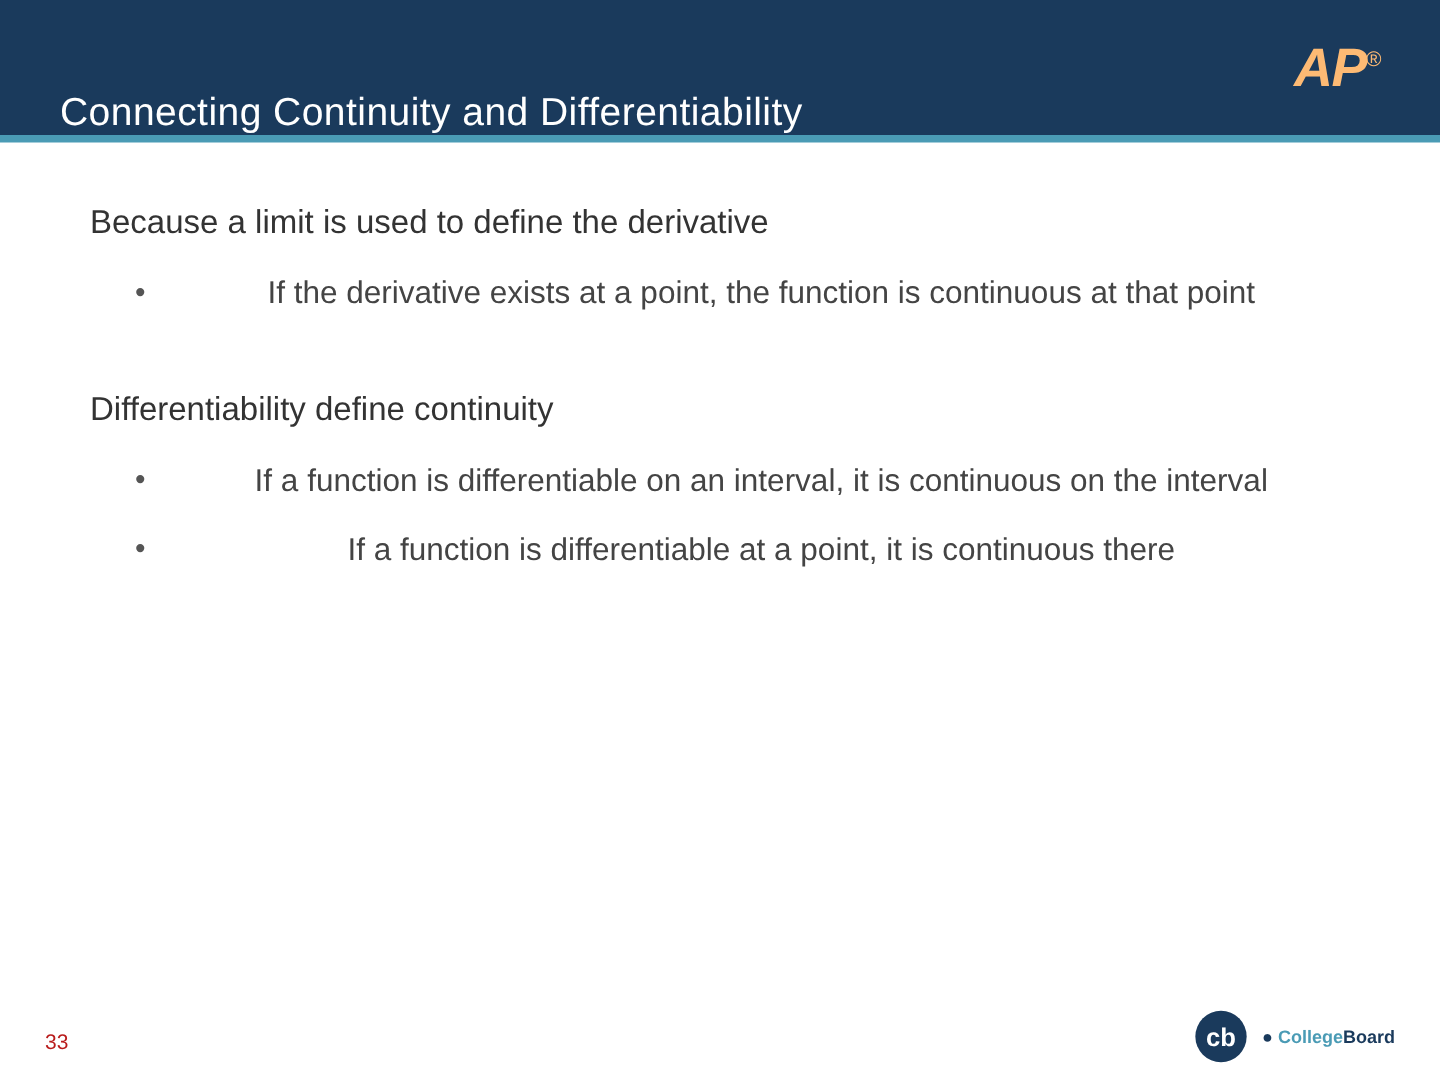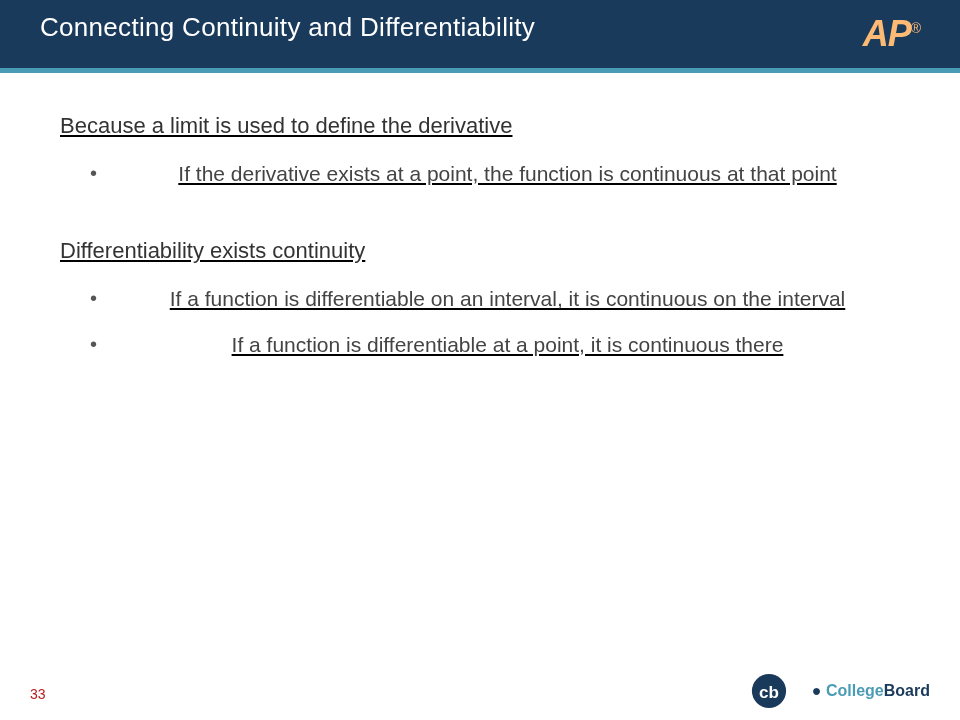--- a/index.html
+++ b/index.html
@@ -10,24 +10,24 @@
       background: #ffffff;
       font-family: Arial, Helvetica, sans-serif;
       overflow: hidden;
       position: relative;
     }
 
     
     .header {
       background: #1a3a5c;
       width: 100%;
-      height: 68px;
+      height: 90px;
       display: flex;
-      align-items: flex-start;
-      padding: 12px 40px;
+      align-items: flex-end;
+      padding: 0 40px;
       position: relative;
     }
 
     .header-title {
       color: #ffffff;
       font-size: 26px;
       font-weight: 400;
       letter-spacing: 0.3px;
     }
 
@@ -54,21 +54,20 @@
     
     .header-accent {
       width: 100%;
       height: 5px;
       background: #4a9bb5;
     }
 
     
     .content {
       padding: 40px 60px 40px 60px;
-      text-decoration: underline;
     }
 
     .main-point {
       font-size: 22px;
       color: #333333;
       margin-bottom: 20px;
       font-weight: 400;
     }
 
     .bullet-list {
@@ -108,30 +107,30 @@
       color: #b91c1c;
     }
 
     
     .collegeboard-logo {
       position: absolute;
       bottom: 10px;
       right: 30px;
       display: flex;
       align-items: center;
-      gap: 24px;
+      gap: 8px;
     }
 
     .cb-icon {
       width: 38px;
       height: 38px;
     }
 
     .cb-text {
-      font-size: 16px;
+      font-size: 12px;
       color: #1a3a5c;
       font-weight: 600;
     }
 
     .cb-text span {
       color: #4a9bb5;
     }
   </style>
 </head>
 <body>
@@ -146,21 +145,21 @@
 
 <div class="content">
 
   <p class="main-point">Because a limit is used to define the derivative</p>
   <ul class="bullet-list">
     <li>If the derivative  exists at a point, the function is continuous at that point</li>
   </ul>
 
   <div class="section-gap"></div>
 
-  <p class="main-point">Differentiability exists continuity</p>
+  <p class="main-point">Differentiability define continuity</p>
   <ul class="bullet-list">
     <li>If a function is differentiable on an interval, it is continuous on the interval</li>
     <li>If a function is differentiable at a point, it is continuous there</li>
   </ul>
 
 </div>
 
 <div class="slide-number">33</div>
 
 <div class="collegeboard-logo">

